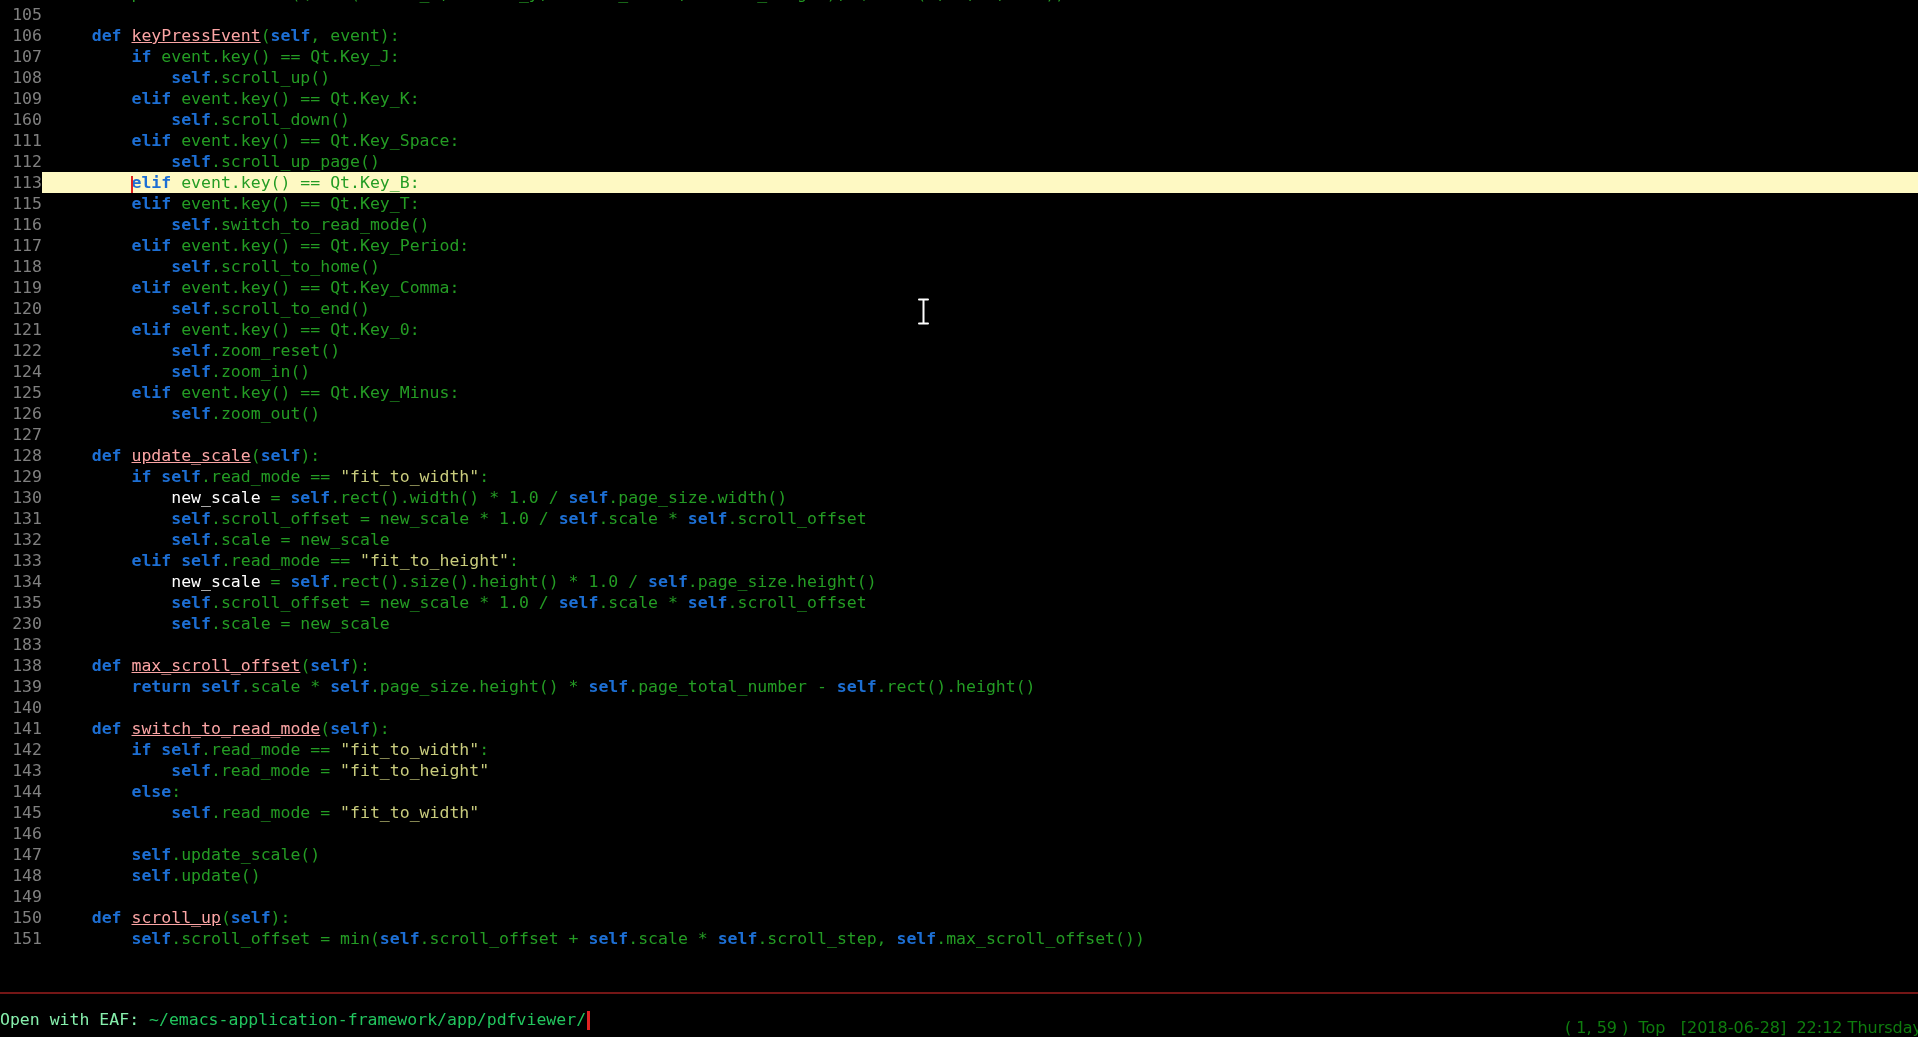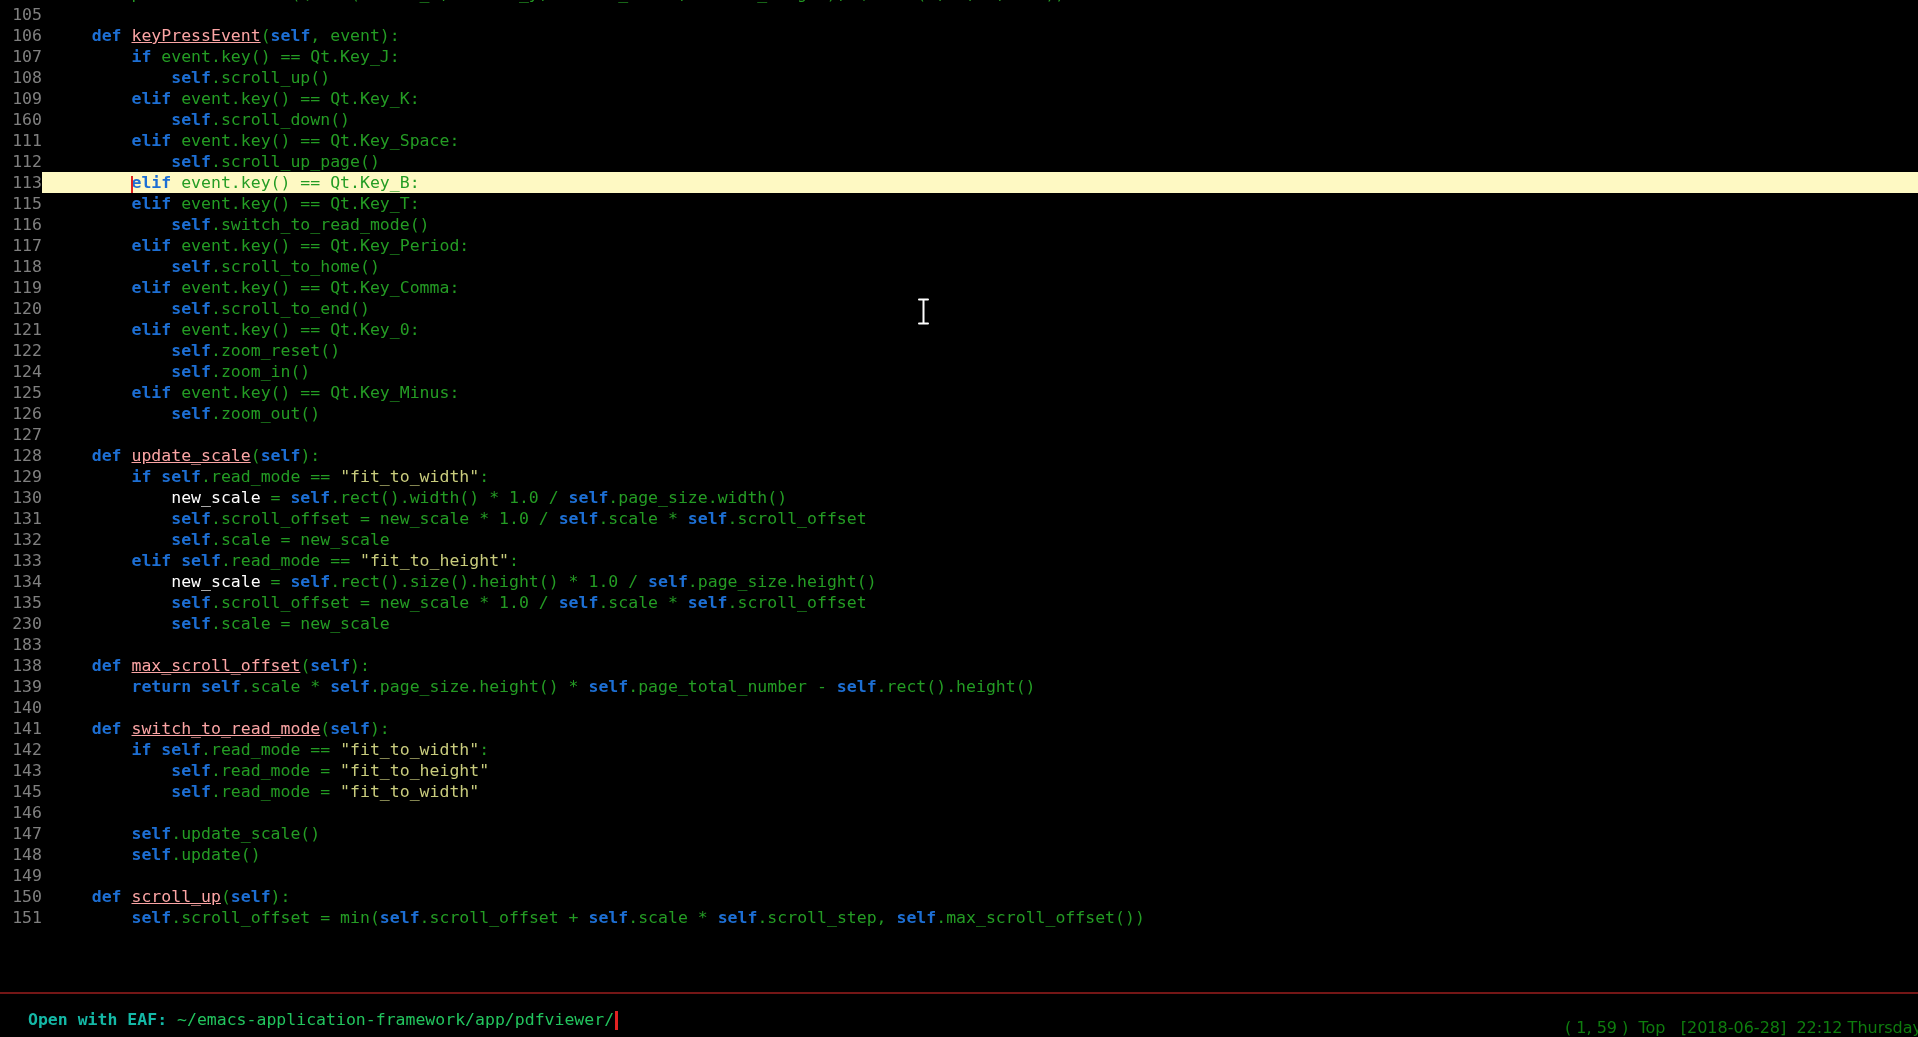--- a/index.html
+++ b/index.html
@@ -13,21 +13,21 @@
   .g{color:#249c24;}
   .k{color:#1d6fd4;font-weight:bold;}
   .f{color:#fca5a5;text-decoration:underline;}
   .s{color:#c9cc7d;}
   .v{color:#ffffff;}
   .caret{display:inline-block;width:2px;height:17px;margin-right:-2px;background:#dd2222;
          vertical-align:text-bottom;position:relative;top:1px;}
   .divider{position:absolute;left:0;top:992px;width:100%;height:2px;background:#741616;}
   .minibuffer{position:absolute;left:0;top:994px;width:100%;height:43px;background:#000;}
   .mb-line{position:absolute;left:0;top:15px;white-space:pre;line-height:22px;}
-  .mb-prompt{color:#14b8a6;font-weight:bold;padding-left:28px;}
+  .mb-prompt{color:#86efac;font-weight:normal;}
   .mb-input{color:#22c55e;}
   .mb-cursor{display:inline-block;width:3px;height:19px;background:#e32222;vertical-align:middle;margin-left:1px;}
   .tray{position:absolute;right:-4px;top:24px;white-space:pre;color:#0e7d0e;
         font-family:"DejaVu Sans","Liberation Sans",sans-serif;font-size:16px;line-height:20px;}
   .ibeam{position:absolute;left:916px;top:297px;pointer-events:none;}
 </style>
 </head>
 <body>
 
 <div class="screen">
@@ -64,20 +64,21 @@
       <div class="row"><span class="ln">134</span><span class="lc"><span class="g">            </span><span class="v">new_scale</span><span class="g"> = </span><span class="k">self</span><span class="g">.rect().size().height() * 1.0 / </span><span class="k">self</span><span class="g">.page_size.height()</span></span></div>
       <div class="row"><span class="ln">135</span><span class="lc"><span class="g">            </span><span class="k">self</span><span class="g">.scroll_offset = new_scale * 1.0 / </span><span class="k">self</span><span class="g">.scale * </span><span class="k">self</span><span class="g">.scroll_offset</span></span></div>
       <div class="row"><span class="ln">230</span><span class="lc"><span class="g">            </span><span class="k">self</span><span class="g">.scale = new_scale</span></span></div>
       <div class="row"><span class="ln">183</span><span class="lc"></span></div>
       <div class="row"><span class="ln">138</span><span class="lc"><span class="g">    </span><span class="k">def</span><span class="g"> </span><span class="f">max_scroll_offset</span><span class="g">(</span><span class="k">self</span><span class="g">):</span></span></div>
       <div class="row"><span class="ln">139</span><span class="lc"><span class="g">        </span><span class="k">return</span><span class="g"> </span><span class="k">self</span><span class="g">.scale * </span><span class="k">self</span><span class="g">.page_size.height() * </span><span class="k">self</span><span class="g">.page_total_number - </span><span class="k">self</span><span class="g">.rect().height()</span></span></div>
       <div class="row"><span class="ln">140</span><span class="lc"></span></div>
       <div class="row"><span class="ln">141</span><span class="lc"><span class="g">    </span><span class="k">def</span><span class="g"> </span><span class="f">switch_to_read_mode</span><span class="g">(</span><span class="k">self</span><span class="g">):</span></span></div>
       <div class="row"><span class="ln">142</span><span class="lc"><span class="g">        </span><span class="k">if</span><span class="g"> </span><span class="k">self</span><span class="g">.read_mode == </span><span class="s">"fit_to_width"</span><span class="g">:</span></span></div>
       <div class="row"><span class="ln">143</span><span class="lc"><span class="g">            </span><span class="k">self</span><span class="g">.read_mode = </span><span class="s">"fit_to_height"</span></span></div>
+      <div class="row"><span class="ln">144</span><span class="lc"><span class="g">        </span><span class="k">else</span><span class="g">:</span></span></div>
       <div class="row"><span class="ln">145</span><span class="lc"><span class="g">            </span><span class="k">self</span><span class="g">.read_mode = </span><span class="s">"fit_to_width"</span></span></div>
       <div class="row"><span class="ln">146</span><span class="lc"></span></div>
       <div class="row"><span class="ln">147</span><span class="lc"><span class="g">        </span><span class="k">self</span><span class="g">.update_scale()</span></span></div>
       <div class="row"><span class="ln">148</span><span class="lc"><span class="g">        </span><span class="k">self</span><span class="g">.update()</span></span></div>
       <div class="row"><span class="ln">149</span><span class="lc"></span></div>
       <div class="row"><span class="ln">150</span><span class="lc"><span class="g">    </span><span class="k">def</span><span class="g"> </span><span class="f">scroll_up</span><span class="g">(</span><span class="k">self</span><span class="g">):</span></span></div>
       <div class="row"><span class="ln">151</span><span class="lc"><span class="g">        </span><span class="k">self</span><span class="g">.scroll_offset = min(</span><span class="k">self</span><span class="g">.scroll_offset + </span><span class="k">self</span><span class="g">.scale * </span><span class="k">self</span><span class="g">.scroll_step, </span><span class="k">self</span><span class="g">.max_scroll_offset())</span></span></div>
     </div>
 
   <div class="divider"></div>

